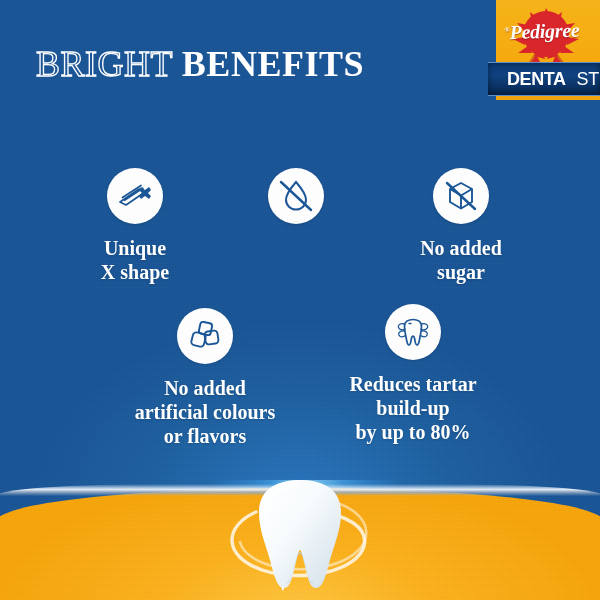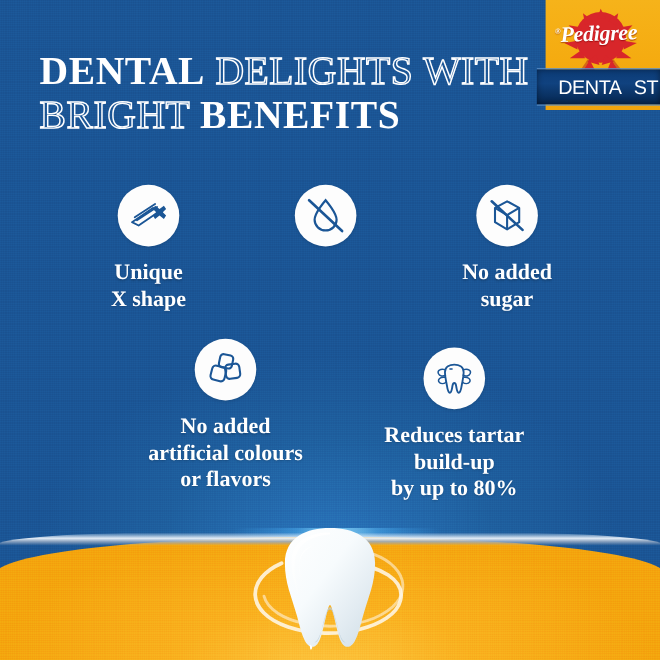--- a/index.html
+++ b/index.html
@@ -44,21 +44,21 @@
     position:absolute;top:62px;left:0px;width:112px;height:32px;
     background:linear-gradient(180deg,#0c3c78 0%,#10427f 40%,#06264f 100%);
     border-top:1px solid #5b90c9;border-bottom:1px solid #5b90c9;
     display:flex;align-items:center;justify-content:center;
     box-shadow:0 0 6px rgba(0,0,0,.45) inset;
   }
   .dentastix-box .ds-txt{
     font-family:"Liberation Sans",sans-serif;color:#fff;font-size:18px;
     letter-spacing:-.4px;white-space:nowrap;
   }
-  .ds-bold{font-weight:normal;margin-left:38px;}
+  .ds-bold{font-weight:bold;margin-left:38px;}
   .ds-light{font-weight:400;margin-left:11px;}
   .ds-tm{font-size:6px;vertical-align:super;}
 
   
   .headline{
     position:absolute;left:36px;top:44px;width:440px;
     font-family:"Liberation Serif",serif;
     font-size:36px;line-height:40px;letter-spacing:.5px;
     color:#ffffff;
   }
@@ -85,21 +85,21 @@
     font-size:20px;line-height:24px;white-space:pre-line;
     text-shadow:0 1px 2px rgba(0,0,0,.18);
   }
 
   
   #b0{left:35px;top:168px;width:200px;}
   #b1{left:196px;top:168px;width:200px;}
   #b2{left:361px;top:168px;width:200px;}
   
   #b3{left:80px;top:308px;width:250px;}
-  #b4{left:288px;top:316px;width:250px;}
+  #b4{left:288px;top:304px;width:250px;}
   #b3 .blabel,#b4 .blabel{font-size:20px;line-height:24px;}
 
   
   .bottom{
     position:absolute;left:0;bottom:0;width:600px;height:120px;overflow:hidden;
   }
   .orange{
     position:absolute;left:-4px;bottom:0;width:608px;height:112px;
     background:
       radial-gradient(ellipse 300px 130px at 300px 120px, #fcc23e 0%, #f9ae1e 45%, #f4a20d 100%);
@@ -171,21 +171,20 @@
     </svg>
 
     <div class="ped-word"><span class="tm">®</span><span>Pedigree</span></div>
 
     <div class="dentastix-box">
       <span class="ds-txt"><span class="ds-bold">DENTA</span><span class="ds-light">STIX</span><span class="ds-tm">®</span></span>
     </div>
   </div>
 
   <div class="headline">
-    <span class="hl-line"><span class="hl-solid">DENTAL</span> <span class="hl-outline">DELIGHTS WITH</span></span>
     <span class="hl-line"><span class="hl-outline">BRIGHT</span> <span class="hl-solid">BENEFITS</span></span>
   </div>
 
   <div class="bwrap">
 
     <div class="benefit" id="b0">
       <div class="circle">
         <svg width="40" height="40" viewBox="0 0 40 40">
           <g fill="none" stroke="#1b5696" stroke-width="1.7" stroke-linejoin="round" stroke-linecap="round">
             <path d="M5 26 L24 13 L30 16 L11 29 Z"></path>

